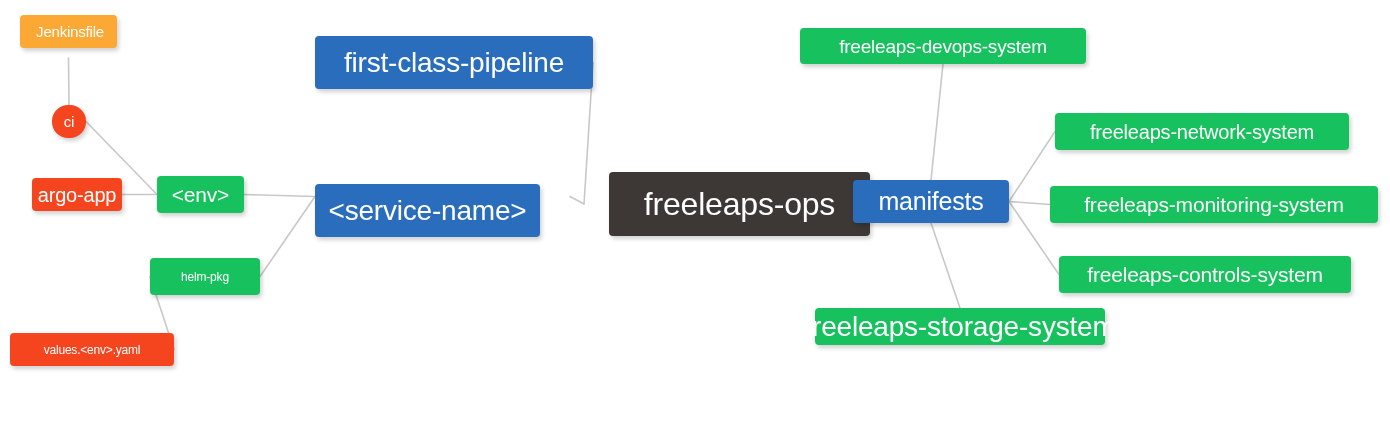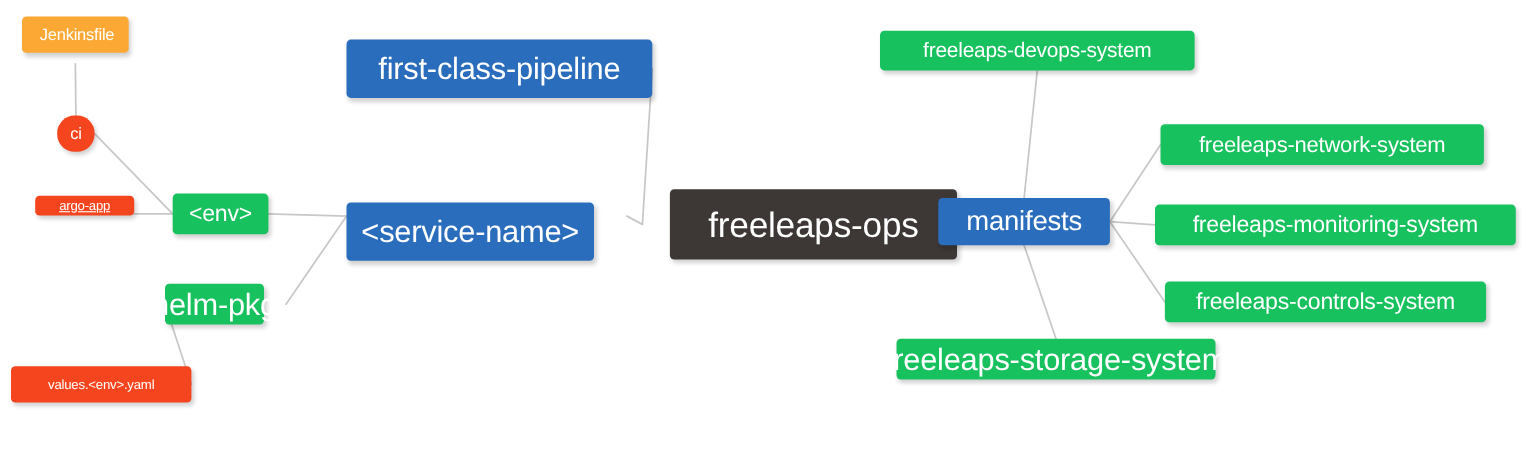--- a/index.html
+++ b/index.html
@@ -62,23 +62,23 @@
       <path d="M150,276.5 Q162,313 174,349.5" stroke="#c8c8c8" stroke-width="1.6" fill="none" stroke-linecap="round"></path>
       <path d="M931,180 Q937,122 943,64" stroke="#c8c8c8" stroke-width="1.6" fill="none" stroke-linecap="round"></path>
       <path d="M1009,201.5 Q1032,166.5 1055,131.5" stroke="#c8c8c8" stroke-width="1.6" fill="none" stroke-linecap="round"></path>
       <path d="M1009,201.5 Q1029.5,203 1050,204.5" stroke="#c8c8c8" stroke-width="1.6" fill="none" stroke-linecap="round"></path>
       <path d="M1009,201.5 Q1034,238 1059,274.5" stroke="#c8c8c8" stroke-width="1.6" fill="none" stroke-linecap="round"></path>
       <path d="M931,223 Q945.5,265.5 960,308" stroke="#c8c8c8" stroke-width="1.6" fill="none" stroke-linecap="round"></path>
     </svg>
   <div id="nodes-layer">
       <div class="node node-orange" style="left: 20px; top: 15px; width: 97px; height: 33px; font-size: 15px; padding-left: 13px;">Jenkinsfile</div>
       <div class="node node-red" style="left: 52px; top: 105px; width: 34px; height: 33px; font-size: 15px; border-radius: 16px;">ci</div>
-      <div class="node node-red" style="left: 32px; top: 178px; width: 90px; height: 18px; font-size: 12px; text-decoration: underline;">argo-app</div>
+      <div class="node node-red" style="left: 32px; top: 178px; width: 90px; height: 33px; font-size: 20px;">argo-app</div>
       <div class="node node-green" style="left: 157px; top: 176px; width: 87px; height: 37px; font-size: 21px;">&lt;env&gt;</div>
-      <div class="node node-green" style="left: 150px; top: 258px; width: 90px; height: 37px; font-size: 28px;">helm-pkg</div>
+      <div class="node node-green" style="left: 150px; top: 258px; width: 110px; height: 37px; font-size: 12px;">helm-pkg</div>
       <div class="node node-red" style="left: 10px; top: 333px; width: 164px; height: 33px; font-size: 12px;">values.&lt;env&gt;.yaml</div>
       <div class="node node-blue" style="left: 315px; top: 36px; width: 278px; height: 53px; font-size: 28px;">first-class-pipeline</div>
       <div class="node node-blue" style="left: 315px; top: 184px; width: 225px; height: 53px; font-size: 28px;">&lt;service-name&gt;</div>
       <div class="node node-root" style="left: 584px; top: 172px; width: 261px; height: 64px; font-size: 32px; margin-left: 25px;">freeleaps-ops</div>
       <div class="node node-blue" style="left: 853px; top: 180px; width: 156px; height: 43px; font-size: 25px;">manifests</div>
       <div class="node node-green" style="left: 800px; top: 28px; width: 286px; height: 36px; font-size: 19px;">freeleaps-devops-system</div>
       <div class="node node-green" style="left: 1055px; top: 113px; width: 294px; height: 37px; font-size: 20px;">freeleaps-network-system</div>
       <div class="node node-green" style="left: 1050px; top: 186px; width: 328px; height: 37px; font-size: 21px;">freeleaps-monitoring-system</div>
       <div class="node node-green" style="left: 1059px; top: 256px; width: 292px; height: 37px; font-size: 21px;">freeleaps-controls-system</div>
       <div class="node node-green" style="left: 815px; top: 308px; width: 290px; height: 37px; font-size: 28px;">freeleaps-storage-system</div>

